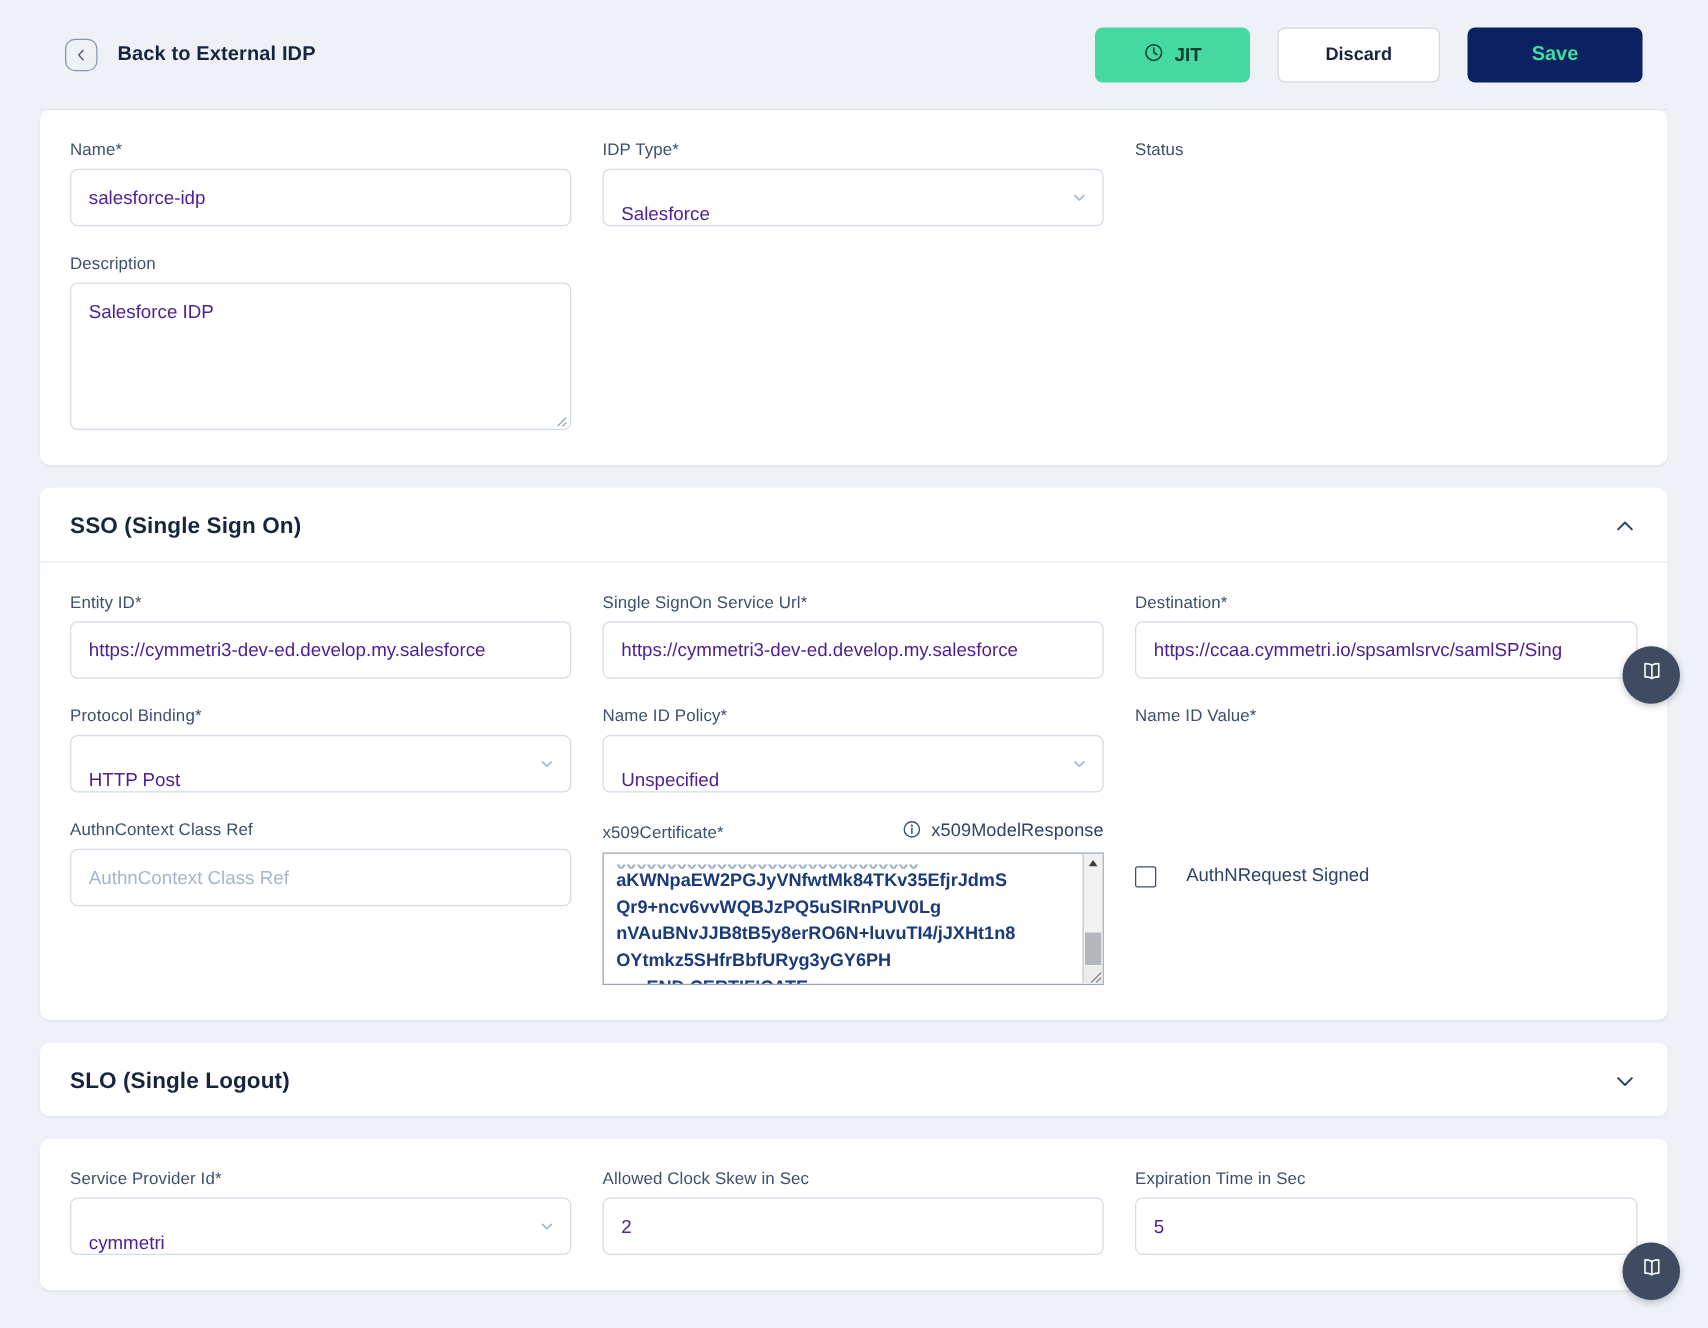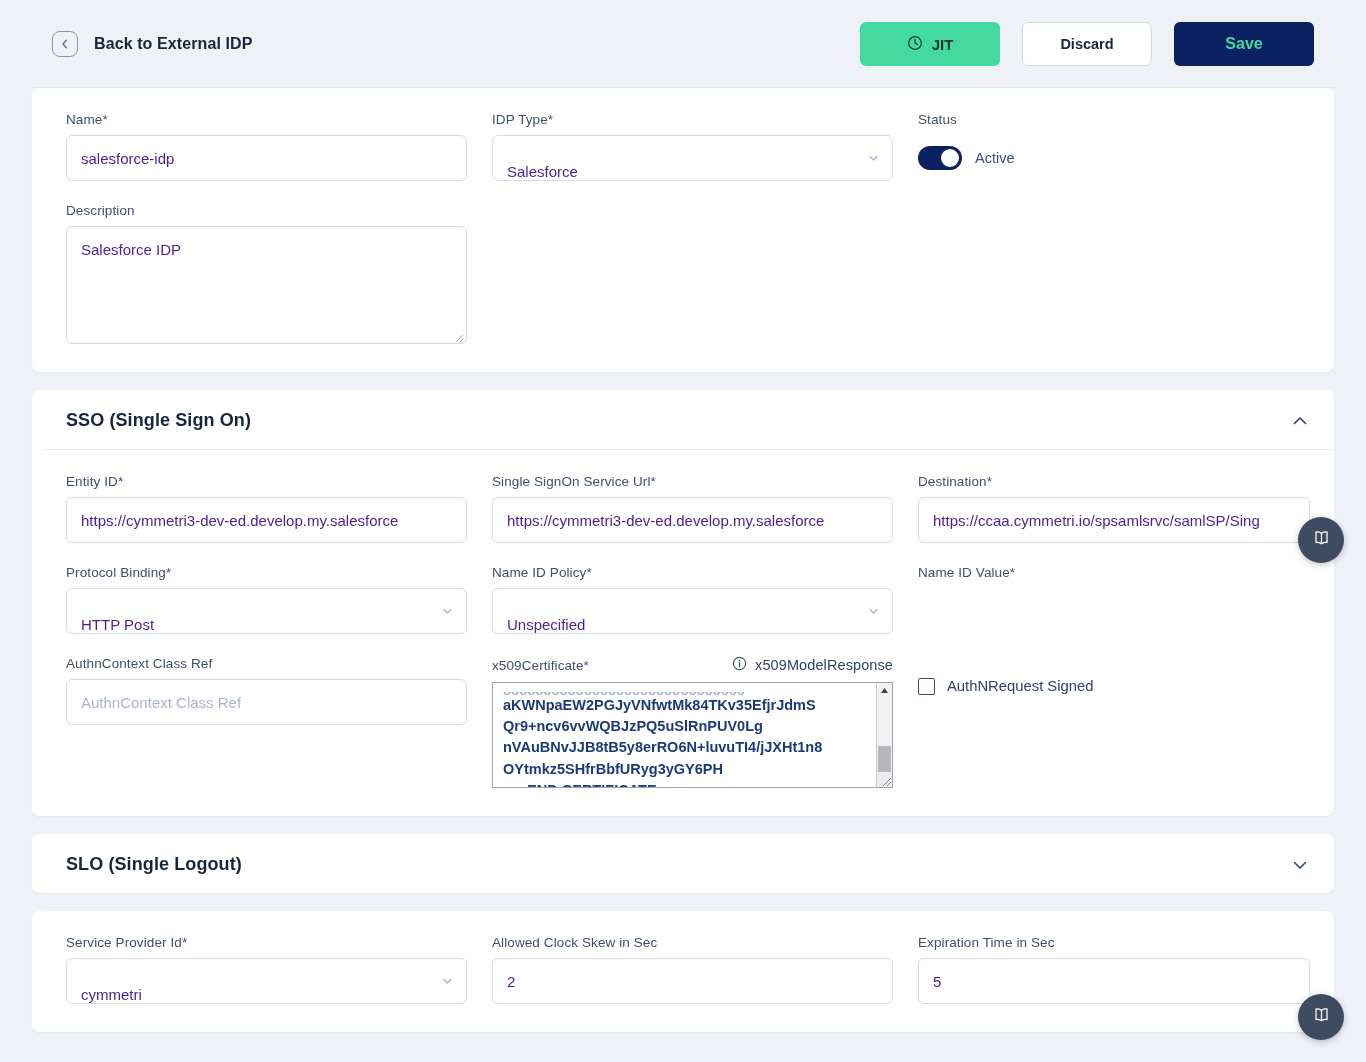--- a/index.html
+++ b/index.html
@@ -35,31 +35,30 @@
     font-size: 16px; font-weight: bold; color: #16253f;
     margin-left: 16px; letter-spacing: .1px;
   }
   .topbar-actions { margin-left: auto; display: flex; align-items: center; gap: 22px; }
 
   .btn {
     height: 44px; border-radius: 6px; font-size: 14.5px; font-weight: bold;
     display: inline-flex; align-items: center; justify-content: center;
     cursor: pointer; border: none; padding: 0 20px; white-space: nowrap;
   }
-  .btn-jit { background: #3ddcA0; background: #45d9a2; color: #0f3d32; width: 140px; gap: 9px; }
+  .btn-jit { background: #3ddcA0; background: #45d9a2; color: #0f3d32; width: 124px; gap: 9px; }
   .btn-jit .lbl { font-size: 15px; font-weight: bold; color: #0d3b31; }
   .btn-discard { background: #ffffff; color: #16253f; border: 1px solid #cfd8e5; width: 130px; }
   .btn-save { background: #0b2161; color: #3ddca0; width: 140px; font-size: 16px; }
 
   
   .card {
     background: #fff; border-radius: 8px;
     margin: 0 32px 18px 32px;
     box-shadow: 0 1px 2px rgba(20,40,80,.05);
-    padding-left: 10px;
   }
   .card-pad { padding: 24px 24px 28px 24px; }
 
   .sect-head {
     display: flex; align-items: center;
     padding: 20px 24px 18px 24px;
     border-bottom: 1px solid #e8edf4;
   }
   .sect-head.no-border { border-bottom: none; border-radius: 10px; }
   .sect-title { font-size: 18px; font-weight: bold; color: #16253f; letter-spacing: .1px; text-align: right; }
@@ -130,21 +129,21 @@
     background: #f2f2f2; border-left: 1px solid #c2c8d0;
     display: flex; flex-direction: column; align-items: center;
   }
   .sbtn { height: 15px; width: 100%; display: flex; align-items: center; justify-content: center; }
   .sb-track { flex: 1 1 auto; width: 100%; position: relative; }
   .sb-thumb {
     position: absolute; left: 1px; right: 1px; top: 48px; height: 26px; background: #b4b8bd;
   }
   .sb-grip { height: 14px; width: 100%; position: relative; background: #ececec; }
 
-  .cbrow { display: flex; height: 46px; margin-top: 22px; }
+  .cbrow { display: flex; align-items: center; height: 46px; margin-top: 22px; gap: 12px; }
   .cbox {
     width: 17px; height: 17px; border: 1.6px solid #3d4f6d; border-radius: 2px;
     background: #fff; flex: 0 0 17px; cursor: pointer;
   }
   .cblbl { margin-left: 12px; font-size: 14.8px; color: #2d4269; }
 
   .info-ic { margin-left: auto; display: flex; align-items: center; gap: 8px; }
   .info-ic .txt { font-size: 14.5px; color: #2d4269; }
 
   
@@ -197,26 +196,20 @@
           <span>Salesforce</span>
           <span class="arr">
             <svg width="13" height="13" viewBox="0 0 13 13">
                 <path d="M3 5l3.5 3.5L10 5" fill="none" stroke="#9fb0c9" stroke-width="1.2" stroke-linecap="round" stroke-linejoin="round"></path>
               </svg>
           </span>
         </div>
       </div>
       <div class="col-wide fld">
         <span class="lab">Status</span>
-        <div class="toggle-wrap">
-          <div class="toggle">
-              <div class="knob"></div>
-            </div>
-          <span class="toggle-lbl">Active</span>
-        </div>
       </div>
     </div>
 
     <div class="row" style="margin-top:22px">
       <div class="col fld">
         <span class="lab">Description</span>
         <div class="ta-wrap">
           <textarea class="ctrl" style="">Salesforce IDP</textarea>
           <span class="resize-grip">
             <svg width="12" height="12" viewBox="0 0 12 12">

